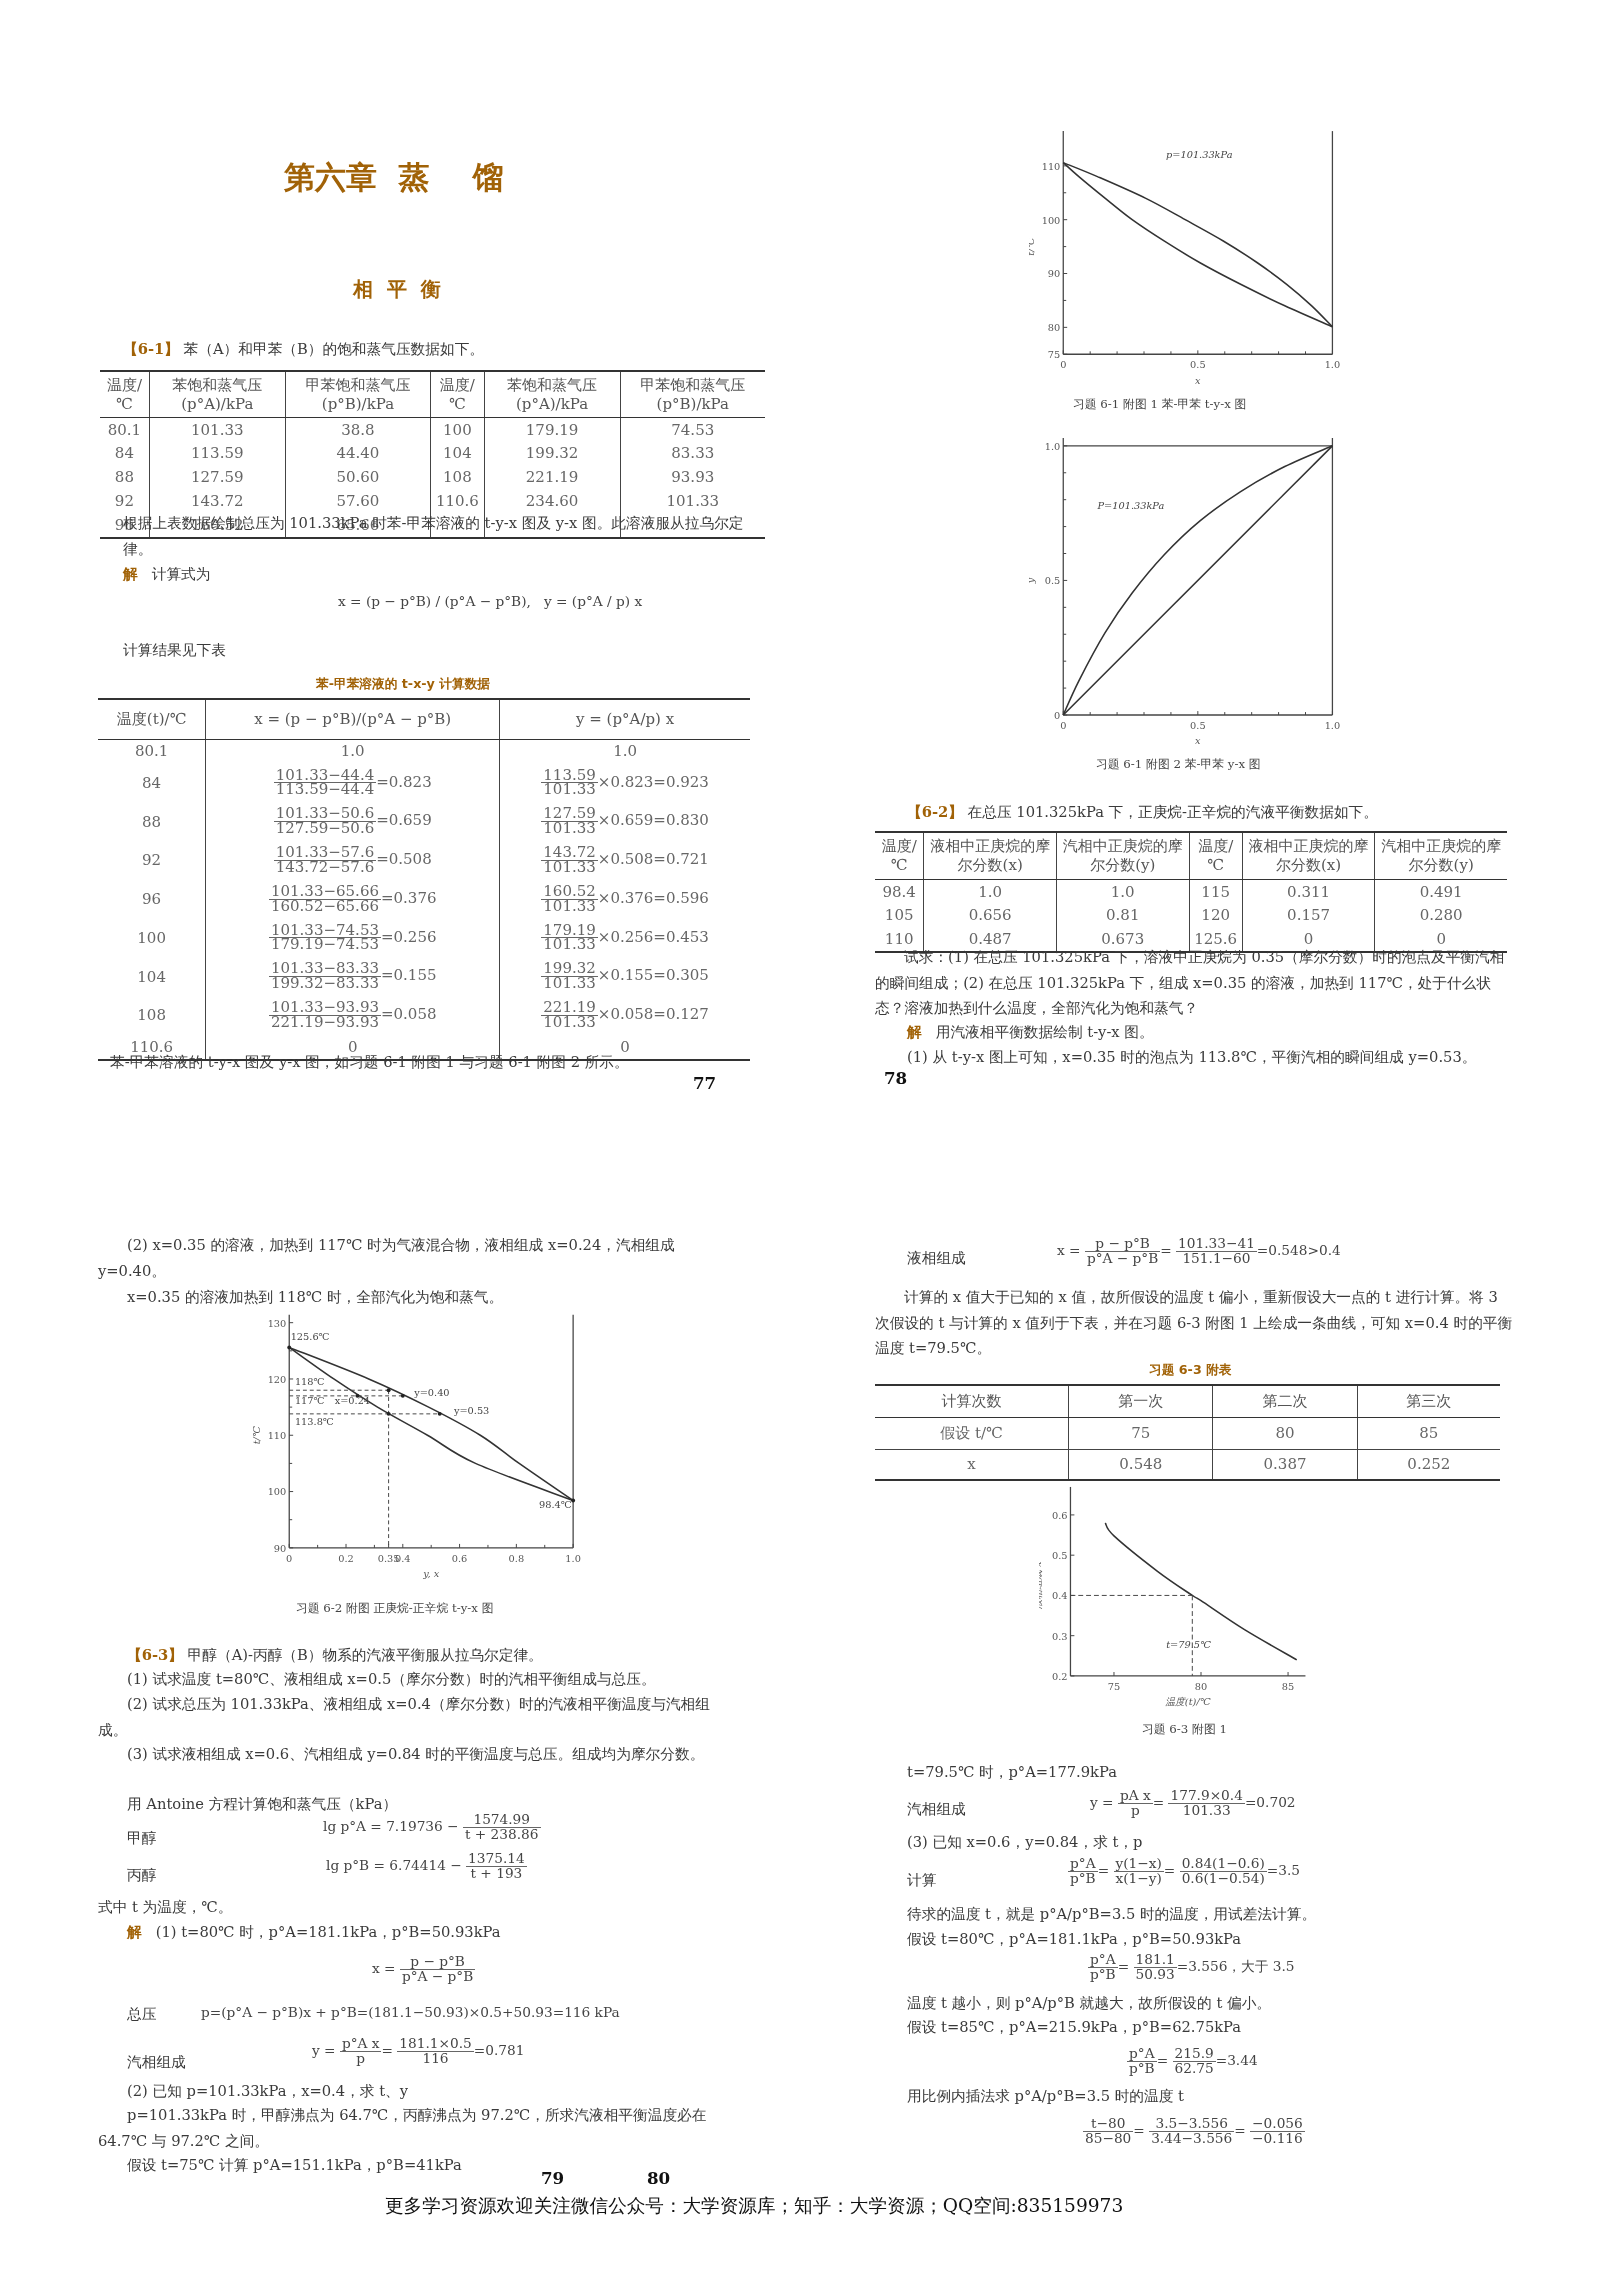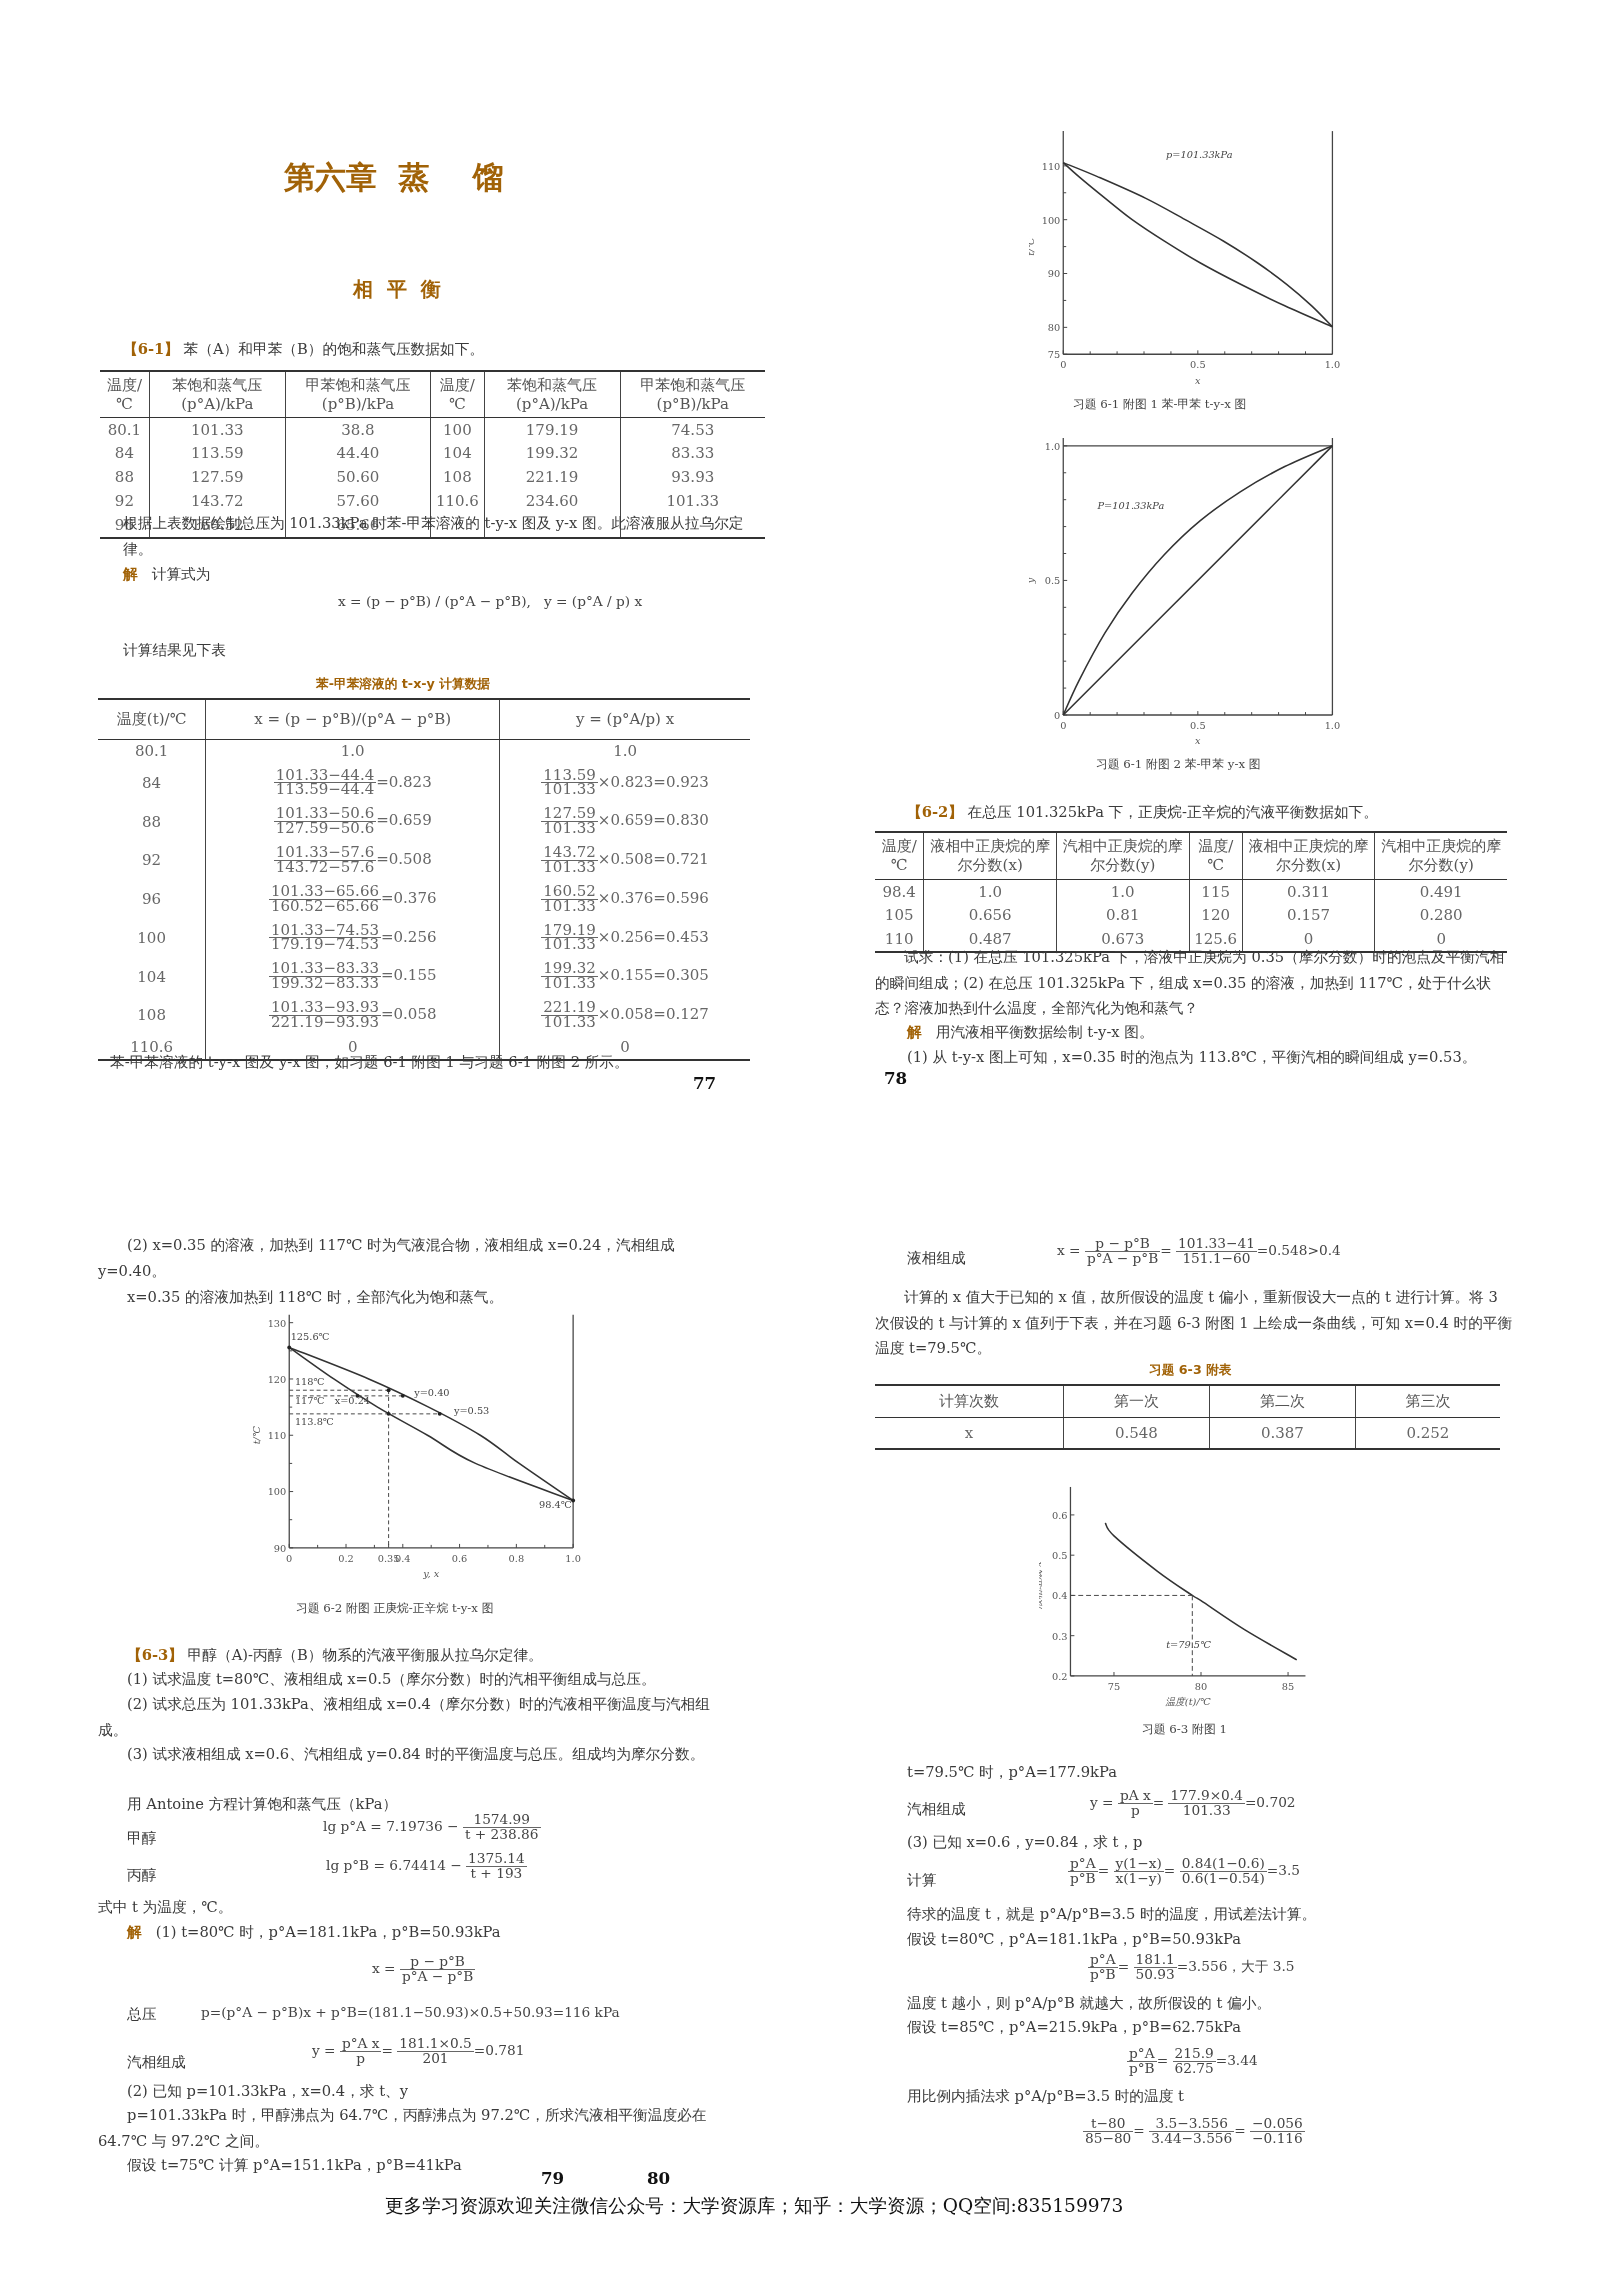--- a/index.html
+++ b/index.html
@@ -382,21 +382,21 @@
 <div class="abs fml" style="left:372px;top:1955px;">
   <span>x =</span>
   <span class="frac"><span class="n">p − p°B</span><span class="d">p°A − p°B</span></span>
 </div>
 <div class="abs txt" style="left:127px;top:2001px;">总压</div>
 <div class="abs fml" style="left:201px;top:2004px;">p=(p°A − p°B)x + p°B=(181.1−50.93)×0.5+50.93=116 kPa</div>
 <div class="abs txt" style="left:127px;top:2049px;">汽相组成</div>
 <div class="abs fml" style="left:312px;top:2037px;">
   <span>y =</span>
   <span class="frac"><span class="n">p°A x</span><span class="d">p</span></span>=
-  <span class="frac"><span class="n">181.1×0.5</span><span class="d">201</span></span><span>=0.781</span>
+  <span class="frac"><span class="n">181.1×0.5</span><span class="d">116</span></span><span>=0.781</span>
 </div>
 <div class="abs txt" style="left:127px;top:2078px;">(2) 已知 p=101.33kPa，x=0.4，求 t、y</div>
 <div class="abs txt" style="left:98px;top:2102px;width:637px;text-indent:29px;">p=101.33kPa 时，甲醇沸点为 64.7℃，丙醇沸点为 97.2℃，所求汽液相平衡温度必在 64.7℃ 与 97.2℃ 之间。</div>
 <div class="abs txt" style="left:127px;top:2152px;">假设 t=75℃   计算 p°A=151.1kPa，p°B=41kPa</div>
 <div class="abs pn" style="left:541px;top:2168px;">79</div>
 
 <div class="abs txt" style="left:907px;top:1245px;">液相组成</div>
 <div class="abs fml" style="left:1057px;top:1237px;">
   <span>x =</span>
   <span class="frac"><span class="n">p − p°B</span><span class="d">p°A − p°B</span></span>=
@@ -407,20 +407,26 @@
 <table class="dt abs" id="t4" style="left:875px;top:1384px;width:625px;">
   <thead>
       <tr id="t4h">
         <th style="padding: 5.9px 2px;">计算次数</th>
         <th class="vl" style="padding: 5.9px 2px;">第一次</th>
         <th class="vl" style="padding: 5.9px 2px;">第二次</th>
         <th class="vl" style="padding: 5.9px 2px;">第三次</th>
       </tr>
     </thead>
   <tbody id="t4b">
+      <tr>
+        <td style="border-top: 1px solid rgb(68, 68, 68); padding: 5.9px 2px;">假设 t/℃</td>
+        <td class="vl" style="border-top: 1px solid rgb(68, 68, 68); padding: 5.9px 2px;">75</td>
+        <td class="vl" style="border-top: 1px solid rgb(68, 68, 68); padding: 5.9px 2px;">80</td>
+        <td class="vl" style="border-top: 1px solid rgb(68, 68, 68); padding: 5.9px 2px;">85</td>
+      </tr>
       <tr class="last">
         <td style="border-top: 1px solid rgb(68, 68, 68); padding: 5.9px 2px;">x</td>
         <td class="vl" style="border-top: 1px solid rgb(68, 68, 68); padding: 5.9px 2px;">0.548</td>
         <td class="vl" style="border-top: 1px solid rgb(68, 68, 68); padding: 5.9px 2px;">0.387</td>
         <td class="vl" style="border-top: 1px solid rgb(68, 68, 68); padding: 5.9px 2px;">0.252</td>
       </tr>
     </tbody>
 </table>
 
 <svg class="abs" id="chart4" style="left:1039px;top:1485px;" width="294" height="235" viewBox="0 0 300 240">

